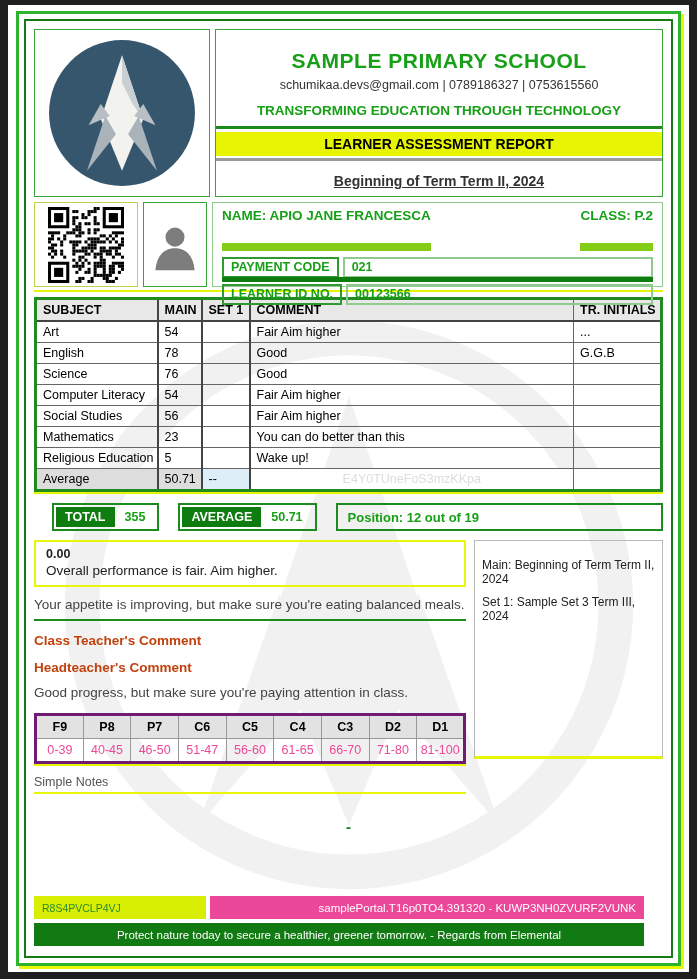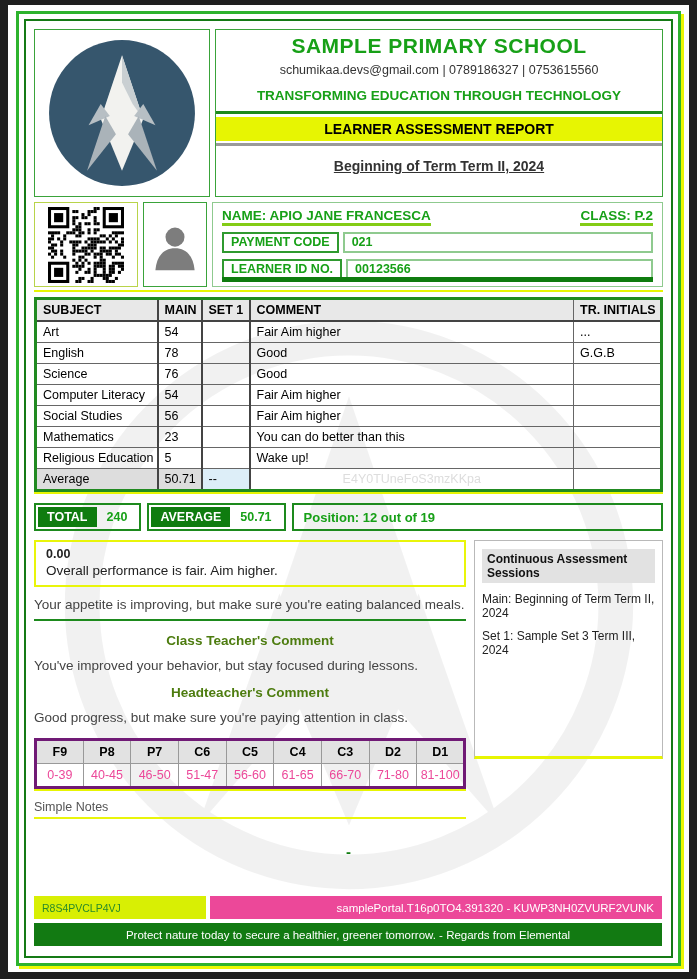--- a/index.html
+++ b/index.html
@@ -14,102 +14,102 @@
 
   .watermark { position:absolute; left:50%; top:600px; transform:translate(-50%,-50%);
                width:580px; height:580px; opacity:0.05; z-index:0; pointer-events:none; }
 
   .content { position:absolute; left:26px; top:24px; width:629px; z-index:1; }
 
   
   .header-row { display:flex; gap:5px; height:168px; }
   .logo-box { width:176px; border:1px solid #3aa33a; background:#fff;
               display:flex; align-items:center; justify-content:center; }
-  .info-box { flex:1; border:1px solid #3aa33a; text-align:center; padding-top:4px; }
+  .info-box { flex:1; border:1px solid #3aa33a; text-align:center; padding-top:19px; }
   .school-name { color:#17a017; font-weight:bold; font-size:21px; letter-spacing:0.5px; }
   .contact     { color:#333; font-size:12.5px; margin-top:5px; }
   .motto       { color:#17a017; font-weight:bold; font-size:13.5px; margin-top:11px; }
   .green-rule  { border-top:3px solid #1d8a1d; margin-top:8px; }
   .report-bar  { margin-top:3px; background:#e7f502; color:#000; font-weight:bold;
                  font-size:14px; line-height:24px; height:24px; }
   .gray-rule   { border-top:3px solid #9a9a9a; margin-top:2px; }
   .term-line   { color:#333; font-weight:bold; font-size:14px; margin-top:12px;text-decoration:underline; }
 
   
   .learner-row { display:flex; gap:5px; height:90px; margin-top:5px;
                  border-bottom:2px solid #e7f502; padding-bottom:3px; }
   .qr-box    { width:104px; border:1px solid #b8d44a; background:#fff;
                display:flex; align-items:center; justify-content:center; }
   .qr-box svg { width:76px; height:76px; }
   .photo-box { width:64px; border:1px solid #3aa33a; display:flex; align-items:flex-end; justify-content:center; }
   .photo-box svg { width:56px; height:72px; }
   .learner-info { flex:1; border:1px solid #8fca8f; padding:5px 9px 12px 9px; position:relative; }
   .name-row  { display:flex; justify-content:space-between; }
   .name-row span { color:#17a017; font-weight:bold; font-size:13.5px;
-                   border-bottom:3px solid #84cc16; padding-bottom:0; }
+                   border-bottom:8px solid #84cc16; padding-bottom:20px; }
   .chip-row  { display:flex; margin-top:6px; }
   .chip-label{ border:2px solid #2f9a2f; color:#17a017; font-weight:bold; font-size:12.5px;
                padding:0 7px; line-height:17px; }
   .chip-value{ border:2px solid #8fca8f; color:#17a017; font-weight:bold; font-size:12.5px;
                padding:0 7px; line-height:17px; flex:1; margin-left:4px; }
   .info-bottom-bar { position:absolute; left:9px; right:9px; bottom:4px; height:5px; background:#0f7c0f; }
 
   
   .marks-table { margin-top:5px; width:100%; border-collapse:collapse;
                  border:3px solid #218a21; box-shadow:0 2px 0 #e7f502; table-layout:fixed; }
   .marks-table th, .marks-table td { border:1px solid #666; font-size:12.5px; color:#000;
                  padding:3px 6px; height:21px; text-align:left; white-space:nowrap; overflow:hidden; }
   .marks-table th { background:#e8e8e8; font-weight:bold; border-bottom:2px solid #444;margin-left:24px; }
   .marks-table .c-main, .marks-table .c-set { border-left:2px solid #444; border-right:2px solid #444; }
   .avg-row td { background:#ddd; font-size:12.5px; }
   .avg-row .cell-set { background:#ddeef8; }
   .avg-row .cell-comment { background:#fff; text-align:center; color:#ddd; }
   .avg-row .cell-init { background:#fff; }
 
   
-  .totals-row { display:flex; gap:6px; margin-top:11px; height:28px; }
+  .totals-row { display:flex; gap:19px; margin-top:11px; height:28px;margin-left:18px; }
   .stat-box { border:2px solid #1d8a1d; display:flex; align-items:stretch; padding:2px; }
   .stat-label { background:#0f7c0f; color:#fff; font-weight:bold; font-size:12.5px;
                 display:flex; align-items:center; padding:0 9px; }
   .stat-value { color:#17a017; font-weight:bold; font-size:12.5px;
                 display:flex; align-items:center; padding:0 10px; }
   .position-box { flex:1; border:2px solid #1d8a1d; display:flex; align-items:center;
                   color:#17a017; font-weight:bold; font-size:13px; padding-left:10px; }
 
   
   .columns { display:flex; gap:8px; margin-top:9px; align-items:flex-start; }
   .col-left { width:432px; }
   .col-right { flex:1; border:1px solid #b9b9b9; border-bottom:3px solid #e7f502;
                height:219px; padding:8px 7px; }
 
   .score-box { border:2px solid #e9f50a; padding:5px 10px 7px 10px; }
   .score-num { font-weight:bold; font-size:12.5px; color:#222; }
   .score-text{ font-size:13.5px; color:#222; margin-top:2px; }
   .comment-text { font-size:13.5px; color:#444; margin-top:10px; }
   .green-line { border-top:2px solid #1d8a1d; margin-top:7px; }
-  .comment-label { font-size:13.5px; font-weight:bold; color:#4d7c0f; margin-top:12px;text-align:center; }
+  .comment-label { font-size:13.5px; font-weight:bold; color:#c2410c; margin-top:12px; }
 
   .grade-table { margin-top:13px; width:100%; border-collapse:collapse;
                  border:3px solid #701a75; box-shadow:0 2px 0 #e7f502; table-layout:fixed; }
   .grade-table th, .grade-table td { border:1px solid #999; font-size:12.5px; text-align:center;
                  padding:4px 0; }
   .grade-table th { background:#e2e2e2; font-weight:bold; color:#000; }
   .grade-table td { color:#ec4899; }
 
   .simple-notes { margin-top:11px; font-size:12.5px; color:#555;
                   border-bottom:2px solid #e9f50a; padding-bottom:3px; }
 
   .cas-title { background:#e2e2e2; color:#111; font-weight:bold; font-size:12px;
                padding:3px 5px; }
   .cas-item  { font-size:12px; color:#222; margin-top:9px; }
 
   .dash-line { text-align:center; color:#0f7c0f; font-weight:bold; font-size:15px; margin-top:24px; }
 
   
-  .footer { position:absolute; left:26px; right:27px; top:891px; z-index:2; }
+  .footer { position:absolute; left:26px; right:45px; top:891px; z-index:2; }
   .footer-row { display:flex; gap:4px; }
   .code-left  { width:172px; background:#d8ef04; color:#2a8a2a; font-size:10.5px;
                 padding:6px 8px 5px 8px; }
   .code-right { flex:1; background:#ec4899; color:#fff; font-size:11.5px; text-align:right;
                 padding:6px 8px 5px 8px; }
   .tagline    { margin-top:4px; background:#127a12; color:#fff; font-size:11.5px;
                 text-align:right; padding:6px 10px 5px 10px; }
   .tagline-inner { text-align:center; }
 </style>
 </head>
@@ -473,39 +473,38 @@
             <td class="c-set cell-set">--</td>
             <td class="cell-comment">E4Y0TUneFoS3mzKKpa</td>
             <td class="cell-init"></td>
           </tr>
         </tbody>
       </table>
 
       <div class="totals-row">
         <div class="stat-box">
           <span class="stat-label">TOTAL</span>
-          <span class="stat-value">240</span>
+          <span class="stat-value">355</span>
         </div>
         <div class="stat-box">
           <span class="stat-label">AVERAGE</span>
           <span class="stat-value">50.71</span>
         </div>
         <div class="position-box">Position: 12 out of 19</div>
       </div>
 
       <div class="columns">
         <div class="col-left">
           <div class="score-box">
             <div class="score-num">0.00</div>
             <div class="score-text">Overall performance is fair. Aim higher.</div>
           </div>
           <div class="comment-text">Your appetite is improving, but make sure you're eating balanced meals.</div>
           <div class="green-line"></div>
           <div class="comment-label">Class Teacher's Comment</div>
-          <div class="comment-text">You've improved your behavior, but stay focused during lessons.</div>
           <div class="comment-label">Headteacher's Comment</div>
           <div class="comment-text">Good progress, but make sure you're paying attention in class.</div>
 
           <table class="grade-table">
             <thead>
               <tr>
                 <th>F9</th>
                 <th>P8</th>
                 <th>P7</th>
                 <th>C6</th>
@@ -528,21 +527,20 @@
                 <td>71-80</td>
                 <td>81-100</td>
               </tr>
             </tbody>
           </table>
 
           <div class="simple-notes">Simple Notes</div>
         </div>
 
         <div class="col-right">
-          <div class="cas-title">Continuous Assessment Sessions</div>
           <div class="cas-item">Main: Beginning of Term Term II, 2024</div>
           <div class="cas-item">Set 1: Sample Set 3 Term III, 2024</div>
         </div>
       </div>
 
       <div class="dash-line">-</div>
     </div>
 
     <div class="footer">
       <div class="footer-row">

